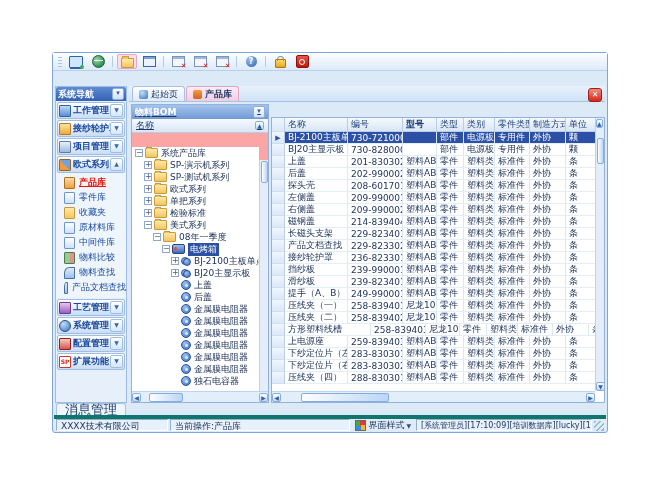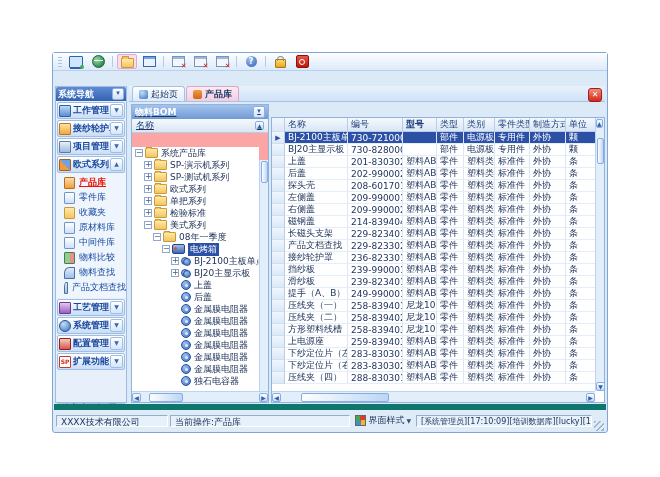--- a/index.html
+++ b/index.html
@@ -129,21 +129,21 @@
   .grows{position:absolute;left:0;right:9px;top:14px;bottom:11px;overflow:hidden;}
   .grow{display:flex;height:12px;}
   .gc{box-sizing:border-box;border-right:1px solid #dbe7f6;border-bottom:1px solid #e4eef8;display:flex;align-items:center;padding:0 3px;white-space:nowrap;overflow:hidden;color:#21365e;flex:0 0 auto;background:#fff;}
   .gind{box-sizing:border-box;border-right:1px solid #b9cde6;border-bottom:1px solid #cfdff2;background:linear-gradient(#f0f6fd,#dce8f7);color:#2b50a6;font-size:7px;display:flex;align-items:center;justify-content:center;flex:0 0 auto;}
   .grow.selected .gc{background:#2b50a6;color:#fff;border-right-color:#40untill;}
   .grid .vscroll{top:0;bottom:11px;}
   .grid .hscroll{right:9px;}
 
   
   .message-tab{position:absolute;left:3px;bottom:16px;height:12px;line-height:12px;padding:0 8px;background:#eef5fd;border:1px solid #a7c2e4;border-bottom:none;border-radius:3px 3px 0 0;color:#1d3b66;font-size:13px;}
-  .statusbar{position:absolute;left:1px;right:1px;bottom:1px;height:27px;background:#e0ebf8;display:flex;align-items:center;gap:2px;padding:0 2px;box-sizing:border-box;border-top:6px solid #0f766e;margin-top:36px;}
+  .statusbar{position:absolute;left:1px;right:1px;bottom:1px;height:16px;background:#e0ebf8;display:flex;align-items:center;gap:2px;padding:0 2px;box-sizing:border-box;border-top:4px solid #0f766e;margin-top:36px;}
   .spanel{height:12px;line-height:12px;border:1px solid;border-color:#93aecb #fff #fff #93aecb;background:#e7f1fb;padding:0 4px;white-space:nowrap;overflow:hidden;box-sizing:border-box;color:#20365c;}
   .spanel.company{width:112px;}
   .spanel.op{flex:1;}
   .style-chooser{display:flex;align-items:center;gap:2px;padding:0 3px;height:12px;}
   .style-icon{width:9px;height:9px;background:conic-gradient(#e03a2f 0 25%,#f5b42c 25% 50%,#3a8fd4 50% 75%,#44a84e 75%);border:1px solid #666;}
   .style-arrow{font-size:6px;color:#33507e;}
   .resize-grip{width:10px;height:10px;background:repeating-linear-gradient(135deg,#9ab4d4 0 1.5px,transparent 1.5px 4px);align-self:flex-end;}
 </style>
 </head>
 <body>
@@ -592,21 +592,21 @@
                 <div class="gc" data-name="table-cell" style="width: 55px;">258-839402-00X</div>
                 <div class="gc" data-name="table-cell" style="width: 34px;">尼龙1010</div>
                 <div class="gc" data-name="table-cell" style="width: 27px;">零件</div>
                 <div class="gc" data-name="table-cell" style="width: 31px;">塑料类</div>
                 <div class="gc" data-name="table-cell" style="width: 35px;">标准件</div>
                 <div class="gc" data-name="table-cell" style="width: 36px;">外协</div>
                 <div class="gc" data-name="table-cell" style="width: 34px;">条</div>
               </div>
               <div class="grow" data-name="table-row">
                 <div class="gind" data-name="row-indicator" style="width: 13px;"></div>
-                <div class="gc" data-name="table-cell" style="width: 63px;">方形塑料线槽</div>
+                <div class="gc" data-name="table-cell" style="width: 86px;">方形塑料线槽</div>
                 <div class="gc" data-name="table-cell" style="width: 55px;">258-839403-00X</div>
                 <div class="gc" data-name="table-cell" style="width: 34px;">尼龙1010</div>
                 <div class="gc" data-name="table-cell" style="width: 27px;">零件</div>
                 <div class="gc" data-name="table-cell" style="width: 31px;">塑料类</div>
                 <div class="gc" data-name="table-cell" style="width: 35px;">标准件</div>
                 <div class="gc" data-name="table-cell" style="width: 36px;">外协</div>
                 <div class="gc" data-name="table-cell" style="width: 34px;">条</div>
               </div>
               <div class="grow" data-name="table-row">
                 <div class="gind" data-name="row-indicator" style="width: 13px;"></div>

